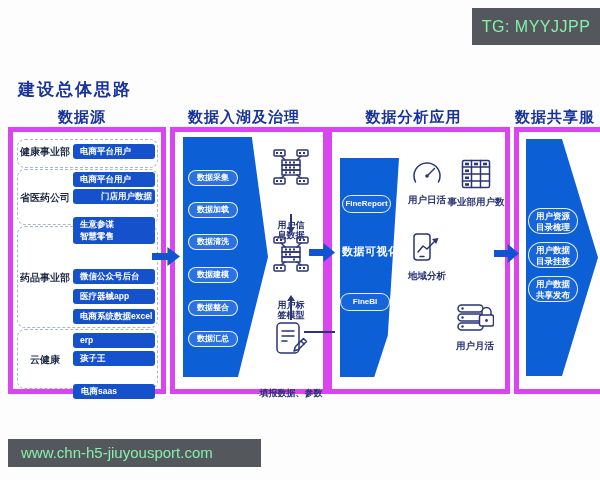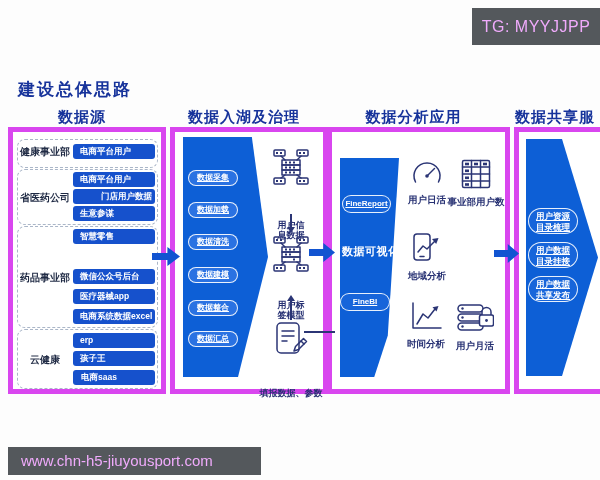--- a/index.html
+++ b/index.html
@@ -1,41 +1,41 @@
 <!DOCTYPE html>
 <html><head>
 <meta charset="utf-8">
 <style>
   html,body{margin:0;padding:0;background:#ffffff;}
   #stage{position:relative;width:600px;height:480px;background:#fdfdfd;overflow:hidden;
          font-family:"Liberation Sans","DejaVu Sans",sans-serif;}
   .abs{position:absolute;}
   
-  .gray-box{background:#54585c;color:#f0abfc;}
+  .gray-box{background:#54585c;color:#86efac;}
   #tg-badge{right:0;top:8px;width:128px;height:37px;line-height:37px;text-align:center;
             font-size:16px;letter-spacing:.5px;}
   #url-bar{left:8px;top:439px;width:240px;height:28px;line-height:28px;padding-left:13px;
-           font-size:15px;margin-top:8px;}
+           font-size:15px;}
   
   #page-title{left:18px;top:78px;font-size:17px;font-weight:bold;color:#17339b;letter-spacing:2px;}
   .hdr{top:108px;font-size:15px;font-weight:bold;color:#17339b;text-align:center;letter-spacing:1px;}
   
   .col-box{border:5px solid #d946ef;background:#fff;}
   
   .grp{border:1px dashed #aab6c8;border-radius:8px;left:4px;width:139px;}
   .grp-label{left:5px;width:54px;text-align:center;font-size:10px;font-weight:bold;color:#1f2a44;}
   
   .pill-dark{left:60px;width:82px;height:15px;line-height:15px;background:#1651cc;color:#fff;
              border-radius:3px;font-size:8.5px;font-weight:bold;padding-left:7px;box-sizing:border-box;
              white-space:nowrap;overflow:hidden;}
   
   .shape{background:#0d5fd6;}
   
   .pill-outline{border:1px solid rgba(255,255,255,.9);background:#2a72e2;color:#fff;border-radius:9px;
-                text-align:center;font-weight:bold;box-sizing:border-box;text-decoration:underline;}
+                text-align:center;font-weight:bold;box-sizing:border-box;}
   .step-pill{left:13px;width:50px;height:16px;line-height:14px;font-size:8px;}
   .tool-pill{height:18px;line-height:16px;font-size:8px;background:rgba(42,114,226,.35);}
   .share-pill{left:9px;width:50px;height:26px;font-size:8.5px;line-height:11px;padding-top:2px;
               border-radius:13px;background:rgba(42,114,226,.35);}
   #viz-label{left:10px;top:112px;font-size:11px;font-weight:bold;color:#fff;letter-spacing:.5px;}
   
   .flow-arrow{background:#1154d1;
     clip-path:polygon(0 32%,55% 32%,55% 0,100% 50%,55% 100%,55% 68%,0 68%);}
   
   .nlabel{text-align:center;font-size:9px;font-weight:bold;color:#273173;line-height:10px;margin-top:28px;}
@@ -74,30 +74,30 @@
 
     <div class="abs grp-label" style="top:13px;">健康事业部</div>
     <div class="abs grp-label" style="top:59px;">省医药公司</div>
     <div class="abs grp-label" style="top:139px;">药品事业部</div>
     <div class="abs grp-label" style="top:221px;">云健康</div>
 
     <div class="abs pill-dark" style="top:12px;">电商平台用户</div>
 
     <div class="abs pill-dark" style="top:40px;">电商平台用户</div>
     <div class="abs pill-dark" style="top:57px;padding-left:28px;">门店用户数据</div>
-    <div class="abs pill-dark" style="top:74px;">生意参谋</div>
+    <div class="abs pill-dark" style="top:85px;">生意参谋</div>
 
     <div class="abs pill-dark" style="top:97px;">智慧零售</div>
     <div class="abs pill-dark" style="top:137px;">微信公众号后台</div>
     <div class="abs pill-dark" style="top:157px;">医疗器械app</div>
     <div class="abs pill-dark" style="top:177px;">电商系统数据excel</div>
 
     <div class="abs pill-dark" style="top:201px;">erp</div>
     <div class="abs pill-dark" style="top:219px;">孩子王</div>
-    <div class="abs pill-dark" style="top:238px;padding-left:8px;">电商saas</div>
+    <div class="abs pill-dark" style="top:252px;padding-left:8px;">电商saas</div>
   </div>
 
   <div class="abs col-box" style="left:170px;top:127px;width:148px;height:257px;">
     <div class="abs shape" style="left:8px;top:5px;width:85px;height:240px;
          clip-path:polygon(0 0,81% 0,100% 50%,64.7% 100%,0 100%);"></div>
 
     <div class="abs pill-outline step-pill" style="top:38px;">数据采集</div>
     <div class="abs pill-outline step-pill" style="top:70px;">数据加载</div>
     <div class="abs pill-outline step-pill" style="top:102px;">数据清洗</div>
     <div class="abs pill-outline step-pill" style="top:135px;">数据建模</div>
@@ -227,28 +227,20 @@
     </div>
     <div class="abs app" style="left:65px;top:98px;">
       <span><svg class="ic" width="36" height="34" viewBox="0 0 36 34">
         <rect x="5" y="4" width="16" height="26" rx="3"></rect>
         <line x1="11" y1="26.5" x2="15" y2="26.5"></line>
         <polyline points="9,22 14,16 18,19 26,11"></polyline>
         <path class="f" d="M29.5,8 l-6.5,1 4.2,5 z"></path>
       </svg></span>
       <div class="alabel">地域分析</div>
     </div>
-    <div class="abs app" style="left:64px;top:168px;">
-      <span><svg class="ic" width="36" height="32" viewBox="0 0 36 32">
-        <polyline points="5,3 5,28 33,28"></polyline>
-        <polyline points="9,24 15,14 20,18 27,9"></polyline>
-        <path class="f" d="M30.5,6 l-6,1.2 4,4.4 z"></path>
-      </svg></span>
-      <div class="alabel">时间分析</div>
-    </div>
     <div class="abs app" style="left:113px;top:168px;">
       <span><svg class="ic" width="38" height="34" viewBox="0 0 38 34">
         <rect x="2" y="5" width="25" height="7" rx="3.5"></rect>
         <rect x="2" y="14" width="25" height="7" rx="3.5"></rect>
         <rect x="2" y="23" width="25" height="7" rx="3.5"></rect>
         <circle class="f" cx="6.5" cy="8.5" r="1.2"></circle>
             <circle class="f" cx="6.5" cy="17.5" r="1.2"></circle>
             <circle class="f" cx="6.5" cy="26.5" r="1.2"></circle>
         <path d="M26,15 v-3 a4.5,4.5 0 0 1 9,0 v3" class="wf" fill="#fff"></path>
         <rect class="wf" x="23.5" y="15" width="14" height="11" rx="2" fill="#fff"></rect>

